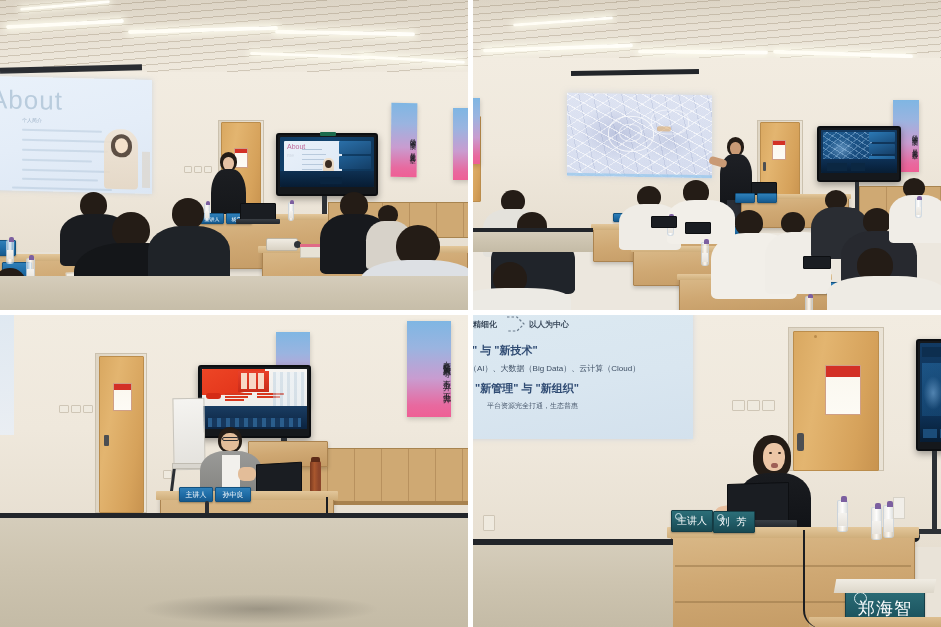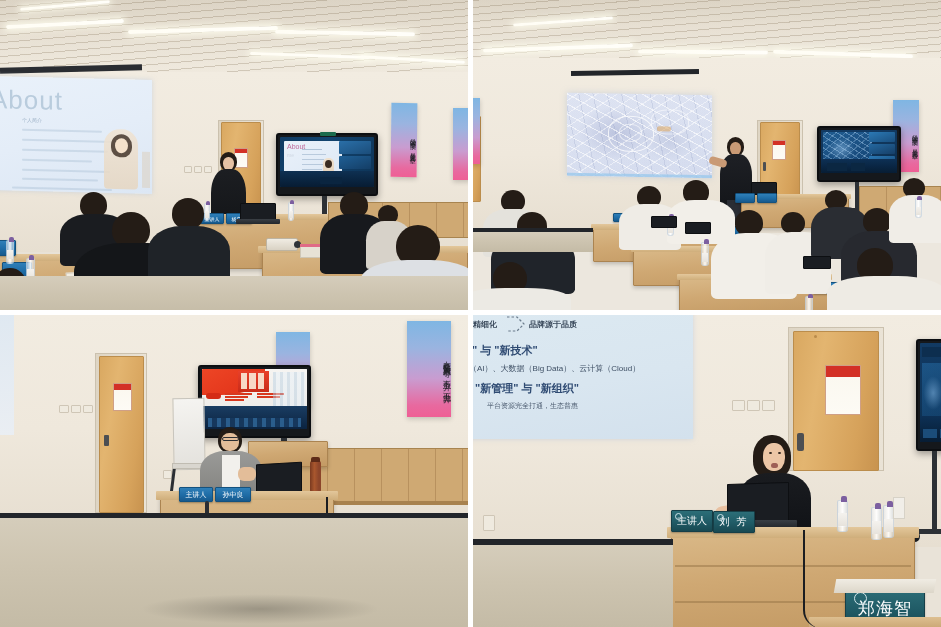--- a/index.html
+++ b/index.html
@@ -608,21 +608,21 @@
   <div class="gutter" style="grid-column:2;grid-row:3;"></div>
 
   <div class="photo" id="photo-br">
     <div class="wall" style="top:0;height:232px;"></div>
 
     <div class="screen-proj" style="left:-8px;top:-2px;width:228px;height:126px;background:linear-gradient(170deg,#dce9f1 0%,#d9e6f0 55%,#d3e1ed 100%);">
       <div class="slide-text" style="left:8px;top:6px;font-size:8px;color:#3b4a5c;font-weight:bold;">精细化</div>
       <svg style="position:absolute;left:40px;top:2px;" width="22" height="18" viewBox="0 0 22 18">
         <path d="M2 2 L12 2 L19 9 L12 16 L2 16" fill="none" stroke="#6a7b8c" stroke-width="1.2" stroke-dasharray="2.5,2"></path>
       </svg>
-      <div class="slide-text" style="left:64px;top:6px;font-size:8px;color:#3b4a5c;font-weight:bold;">品牌源于品质</div>
+      <div class="slide-text" style="left:64px;top:6px;font-size:8px;color:#3b4a5c;font-weight:bold;">以人为中心</div>
 
       <div class="slide-text" style="left:-4px;top:30px;font-size:11px;color:#2e4a72;font-weight:bold;">素" 与 "新技术"</div>
       <div class="slide-text" style="left:-4px;top:50px;font-size:8px;color:#3d4e63;">能（AI）、大数据（Big Data）、云计算（Cloud）</div>
       <div class="slide-text" style="left:10px;top:68px;font-size:11px;color:#2e4a72;font-weight:bold;">"新管理" 与 "新组织"</div>
       <div class="slide-text" style="left:22px;top:88px;font-size:7px;color:#4a5a6e;">平台资源完全打通，生态普惠</div>
     </div>
 
     <div class="door-frame" style="left:315px;top:12px;width:96px;height:144px;"></div>
     <div class="door" style="left:320px;top:16px;width:86px;height:140px;"></div>
     <div class="door-notice" style="left:352px;top:50px;width:36px;height:50px;"></div>

